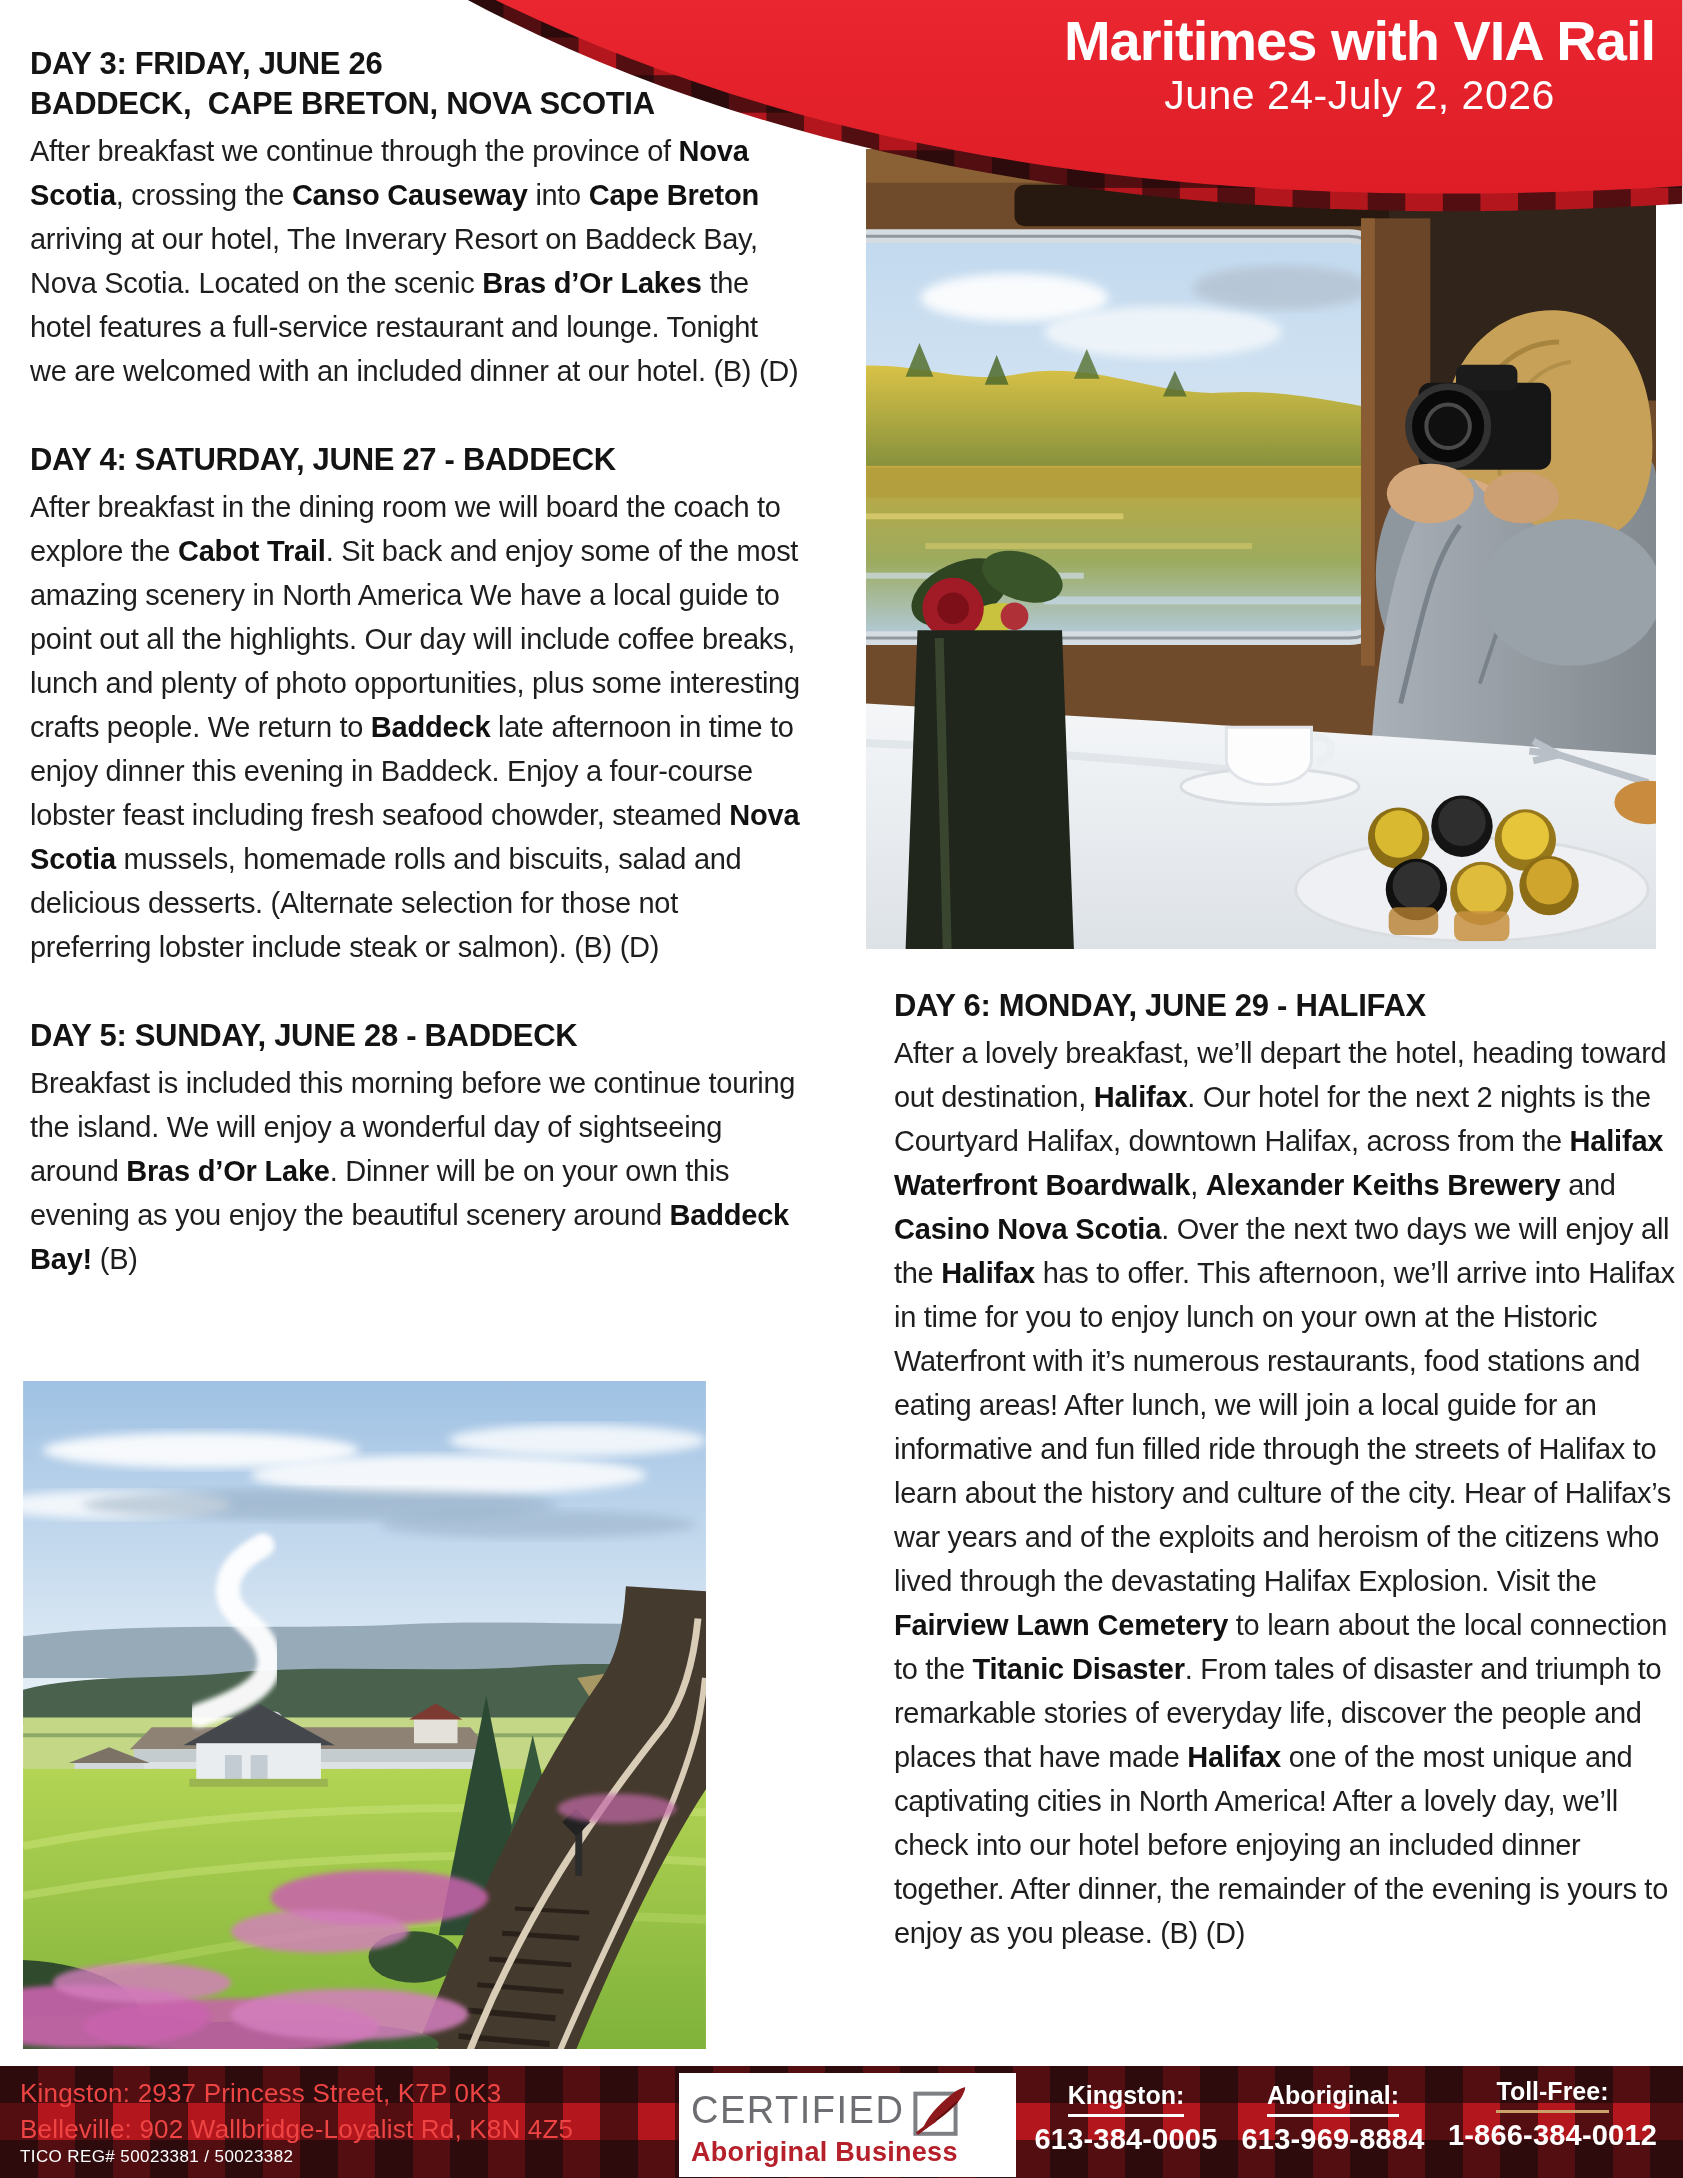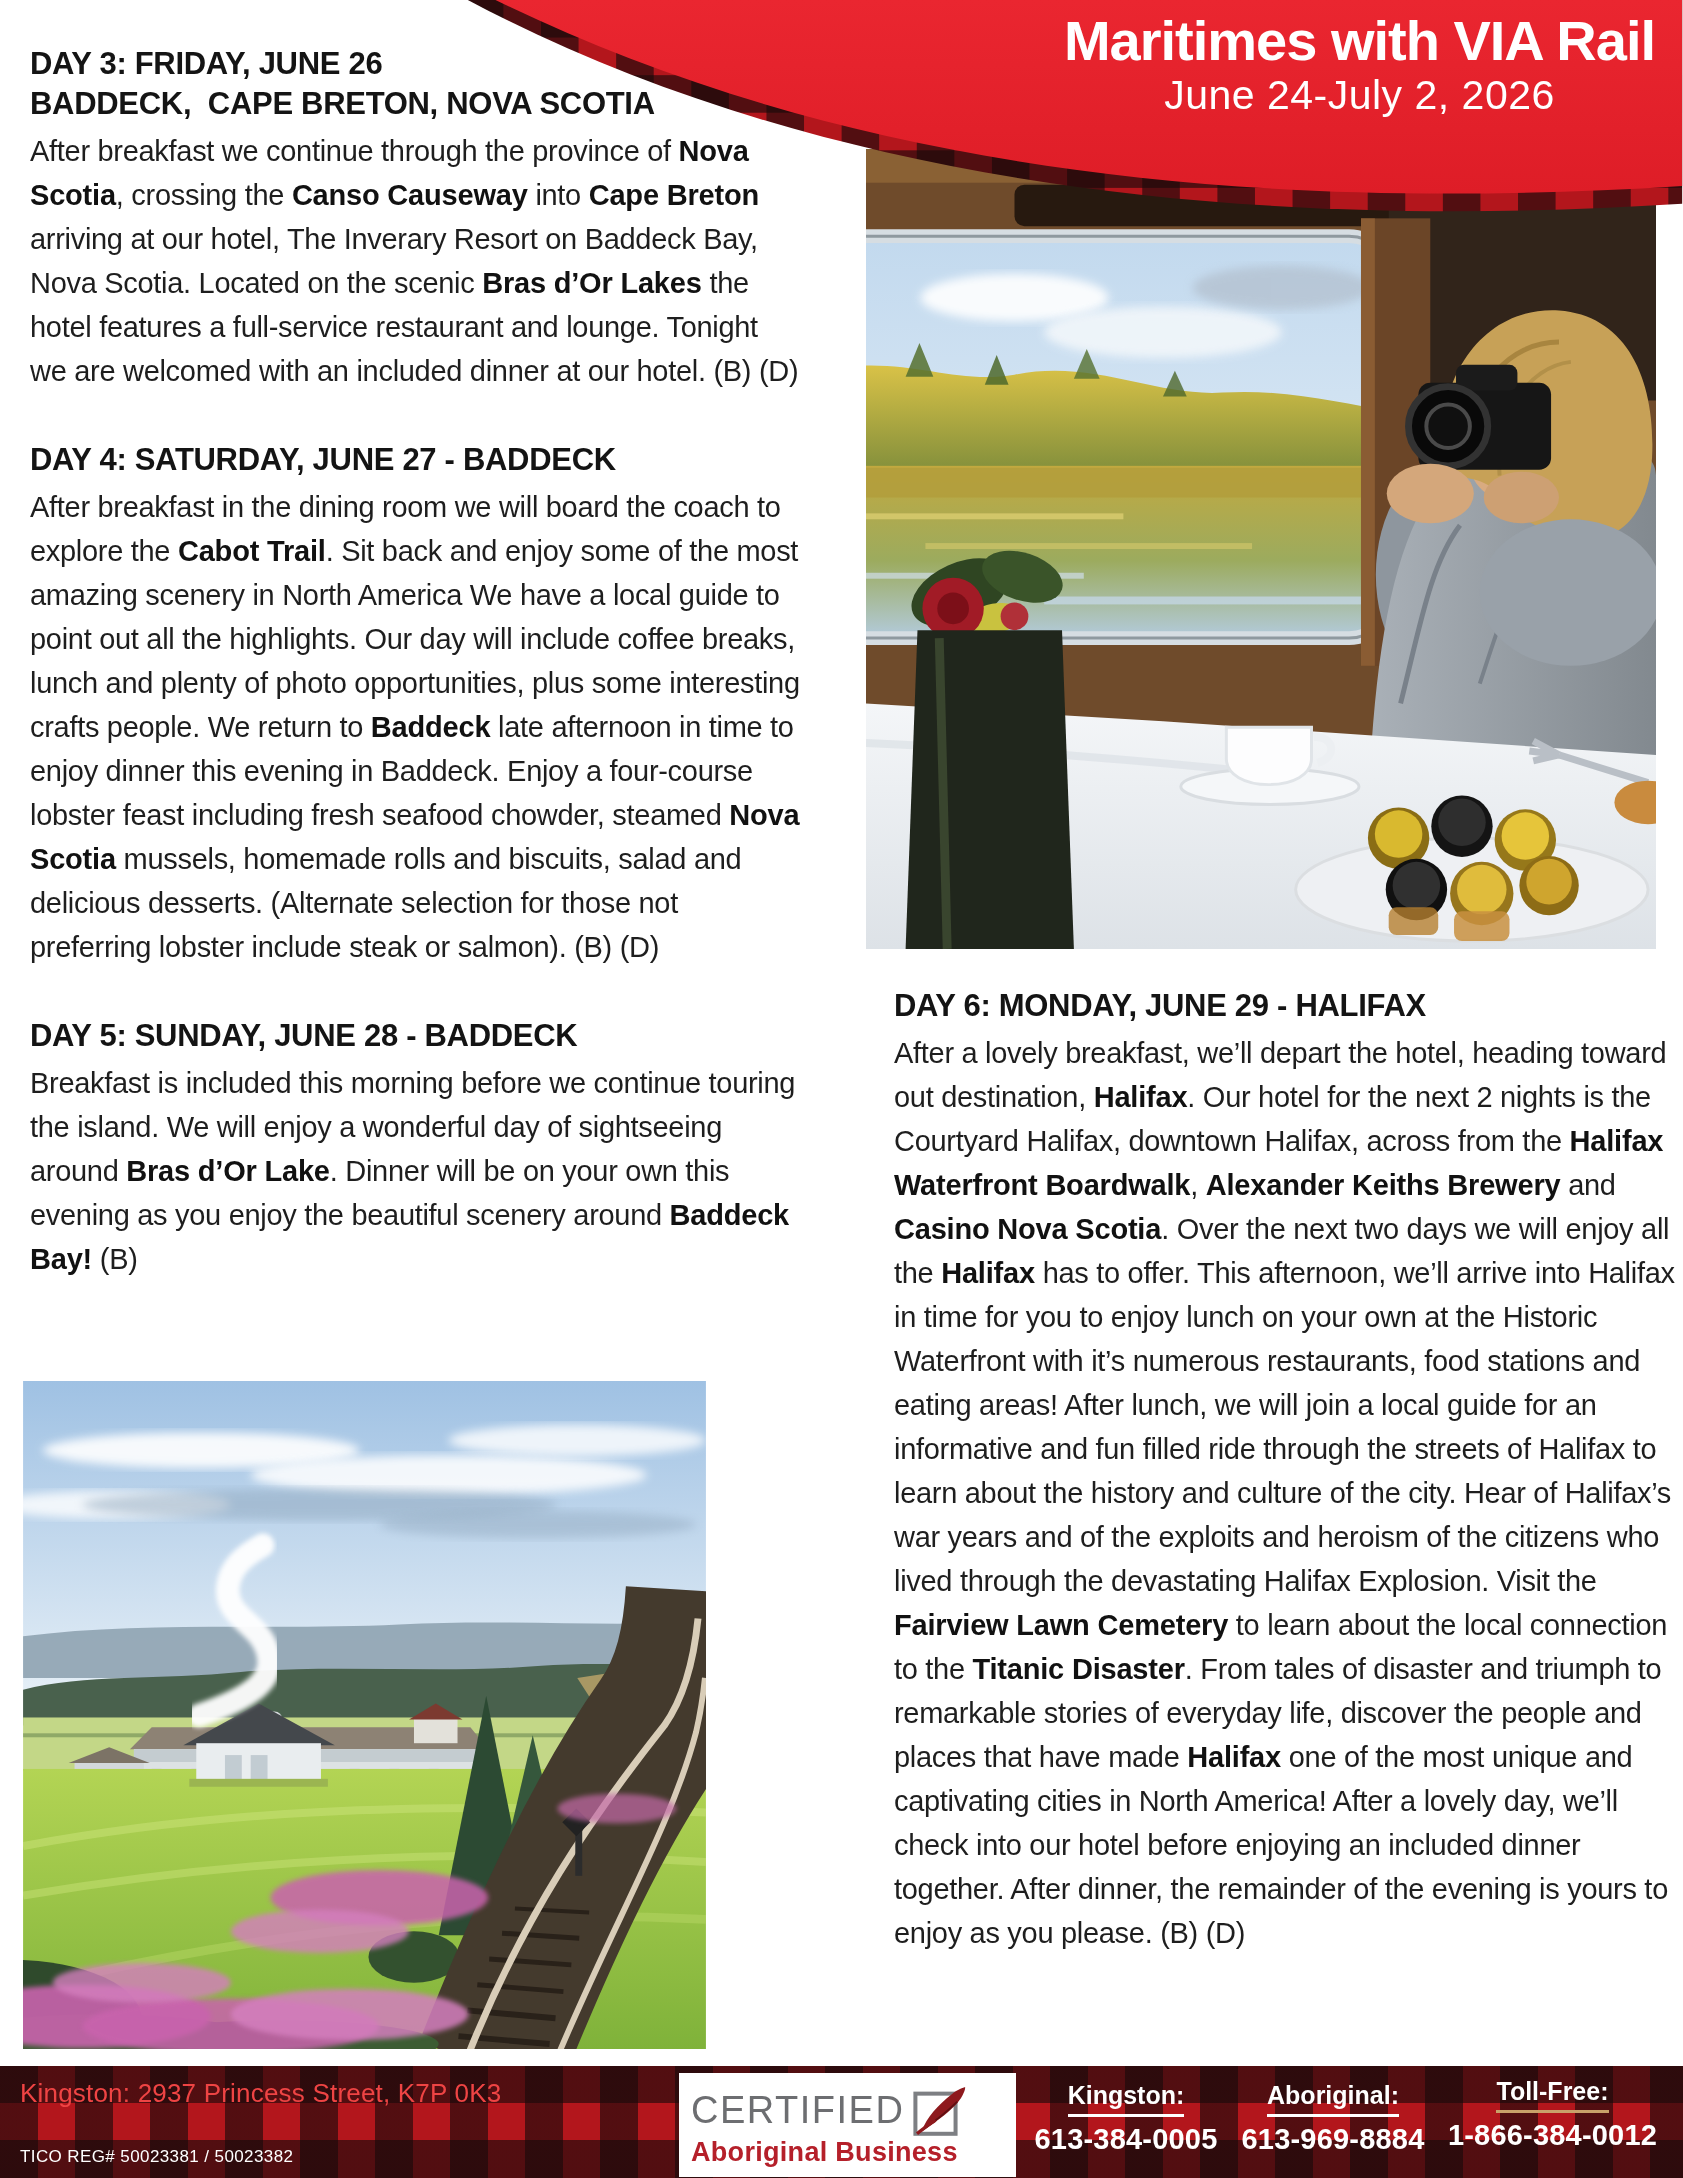--- a/index.html
+++ b/index.html
@@ -305,20 +305,21 @@
     </svg>
     <div class="banner-text">
       <div class="banner-title">Maritimes with VIA Rail</div>
       <div class="banner-sub">June 24-July 2, 2026</div>
     </div>
   </header>
 
   <footer class="footer"></footer>
   <div class="addr">
     <div>Kingston: 2937 Princess Street, K7P 0K3</div>
+    <div>Belleville: 902 Wallbridge-Loyalist Rd, K8N 4Z5</div>
   </div>
   <div class="tico">TICO REG# 50023381 / 50023382</div>
 
   <div class="badge">
     <div class="badge-row">
       <span class="badge-certified">CERTIFIED</span>
       <span class="feather-box">
         <svg width="59" height="53" viewBox="0 0 72 66">
           <rect x="6" y="12" width="50" height="50" fill="none" stroke="#7d7f83" stroke-width="5"></rect>
           <path d="M14,58 C20,42 34,26 52,12 C58,7 66,4 68,4 C68,9 63,19 56,26 C44,38 28,50 14,58 Z" fill="#8e191d"></path>

